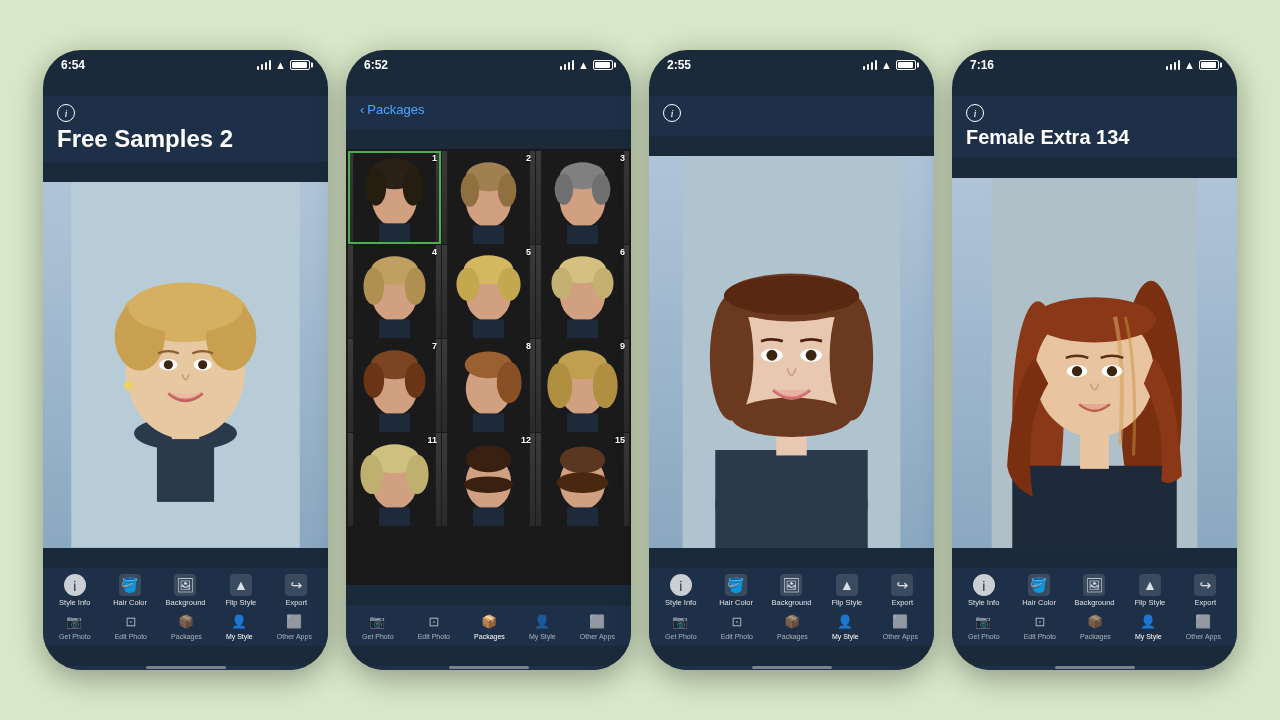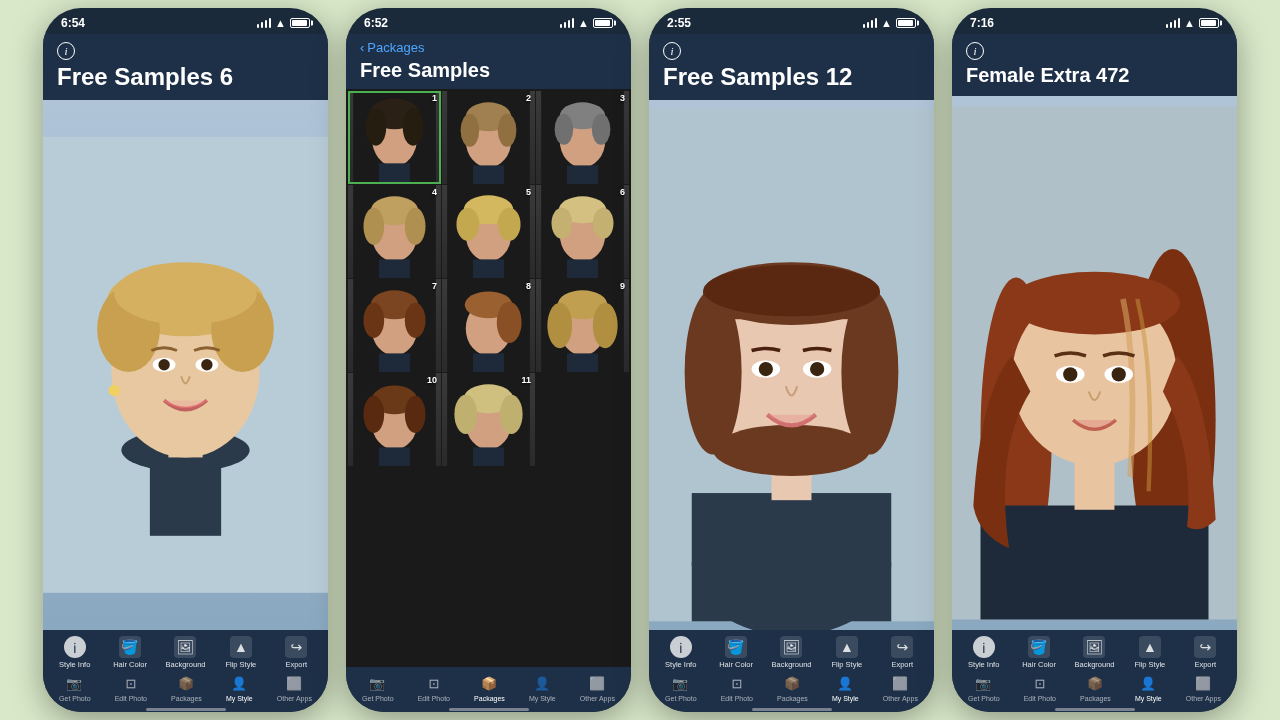--- a/index.html
+++ b/index.html
@@ -17,28 +17,29 @@
 
     .phones-container {
       display: flex;
       gap: 18px;
       align-items: center;
       padding: 20px;
     }
 
     .phone {
       width: 285px;
-      height: 704px;
+      height: 620px;
       background: #1a2a3a;
       border-radius: 38px;
       overflow: hidden;
       position: relative;
       box-shadow: 0 8px 32px rgba(0,0,0,0.35);
       display: flex;
       flex-direction: column;
+      gap: 20px;
     }
 
     
     .status-bar {
       display: flex;
       justify-content: space-between;
       align-items: center;
       padding: 8px 18px 4px;
       color: white;
       font-size: 12px;
@@ -312,21 +313,21 @@
           <span style="width:2px;height:10px;"></span>
         </div>
         <span class="wifi-icon">▲</span>
         <div class="battery-icon">
             <div class="battery-fill"></div>
           </div>
       </div>
     </div>
     <div class="app-header">
       <div class="info-icon">i</div>
-      <div class="page-title">Free Samples 6</div>
+      <div class="page-title">Free Samples 2</div>
     </div>
     <div class="main-content">
       <div class="portrait-placeholder">
 
         <svg viewBox="0 0 200 320" width="100%" height="100%" xmlns="http://www.w3.org/2000/svg">
 
           <rect width="200" height="320" fill="#b8ccd8"></rect>
 
           <rect x="75" y="220" width="50" height="60" fill="#2a3a4a"></rect>
           <ellipse cx="100" cy="220" rx="45" ry="15" fill="#2a3a4a"></ellipse>
@@ -422,21 +423,20 @@
         <div class="battery-icon">
             <div class="battery-fill"></div>
           </div>
       </div>
     </div>
     <div class="packages-header">
       <div class="back-link">
         <span>‹</span>
         <span>Packages</span>
       </div>
-      <div class="page-title" style="font-size:20px;">Free Samples</div>
     </div>
     <div class="grid-container">
       <div class="hair-grid">
 
         <div class="grid-item selected">
           <div class="grid-portrait">
             <svg viewBox="0 0 80 90" width="100%" height="100%">
               <rect width="80" height="90" fill="#1a1a1a"></rect>
               <ellipse cx="40" cy="45" rx="22" ry="28" fill="#d0a080"></ellipse>
               <ellipse cx="40" cy="22" rx="24" ry="15" fill="#2a2015"></ellipse>
@@ -551,42 +551,53 @@
             </svg>
           </div>
           <span class="grid-item-number">9</span>
         </div>
 
         <div class="grid-item">
           <div class="grid-portrait">
             <svg viewBox="0 0 80 90" width="100%" height="100%">
               <rect width="80" height="90" fill="#1a1a1a"></rect>
               <ellipse cx="40" cy="48" rx="22" ry="26" fill="#d0a080"></ellipse>
-              <ellipse cx="40" cy="26" rx="22" ry="14" fill="#6a3a18"></ellipse>
-              <ellipse cx="20" cy="40" rx="10" ry="18" fill="#5a2a10"></ellipse>
-              <ellipse cx="60" cy="40" rx="10" ry="18" fill="#5a2a10"></ellipse>
-              <rect x="25" y="72" width="30" height="18" fill="#1e2a3a"></rect>
-            </svg>
-          </div>
-          <span class="grid-item-number">10</span>
-        </div>
-        <div class="grid-item">
-          <div class="grid-portrait">
-            <svg viewBox="0 0 80 90" width="100%" height="100%">
-              <rect width="80" height="90" fill="#1a1a1a"></rect>
-              <ellipse cx="40" cy="48" rx="22" ry="26" fill="#d0a080"></ellipse>
               <ellipse cx="40" cy="25" rx="24" ry="14" fill="#d0c080"></ellipse>
               <ellipse cx="18" cy="40" rx="11" ry="19" fill="#c0b070"></ellipse>
               <ellipse cx="62" cy="40" rx="11" ry="19" fill="#c0b070"></ellipse>
               <rect x="25" y="72" width="30" height="18" fill="#1e2a3a"></rect>
             </svg>
           </div>
           <span class="grid-item-number">11</span>
         </div>
-
+        <div class="grid-item">
+          <div class="grid-portrait">
+            <svg viewBox="0 0 80 90" width="100%" height="100%">
+              <rect width="80" height="90" fill="#1a1a1a"></rect>
+              <ellipse cx="40" cy="48" rx="22" ry="26" fill="#d0a080"></ellipse>
+              <ellipse cx="40" cy="25" rx="22" ry="13" fill="#3a2010"></ellipse>
+              <ellipse cx="40" cy="50" rx="24" ry="8" fill="#3a2010"></ellipse>
+              <rect x="25" y="72" width="30" height="18" fill="#1e2a3a"></rect>
+            </svg>
+          </div>
+          <span class="grid-item-number">12</span>
+        </div>
+
+        <div class="grid-item">
+          <div class="grid-portrait">
+            <svg viewBox="0 0 80 90" width="100%" height="100%">
+              <rect width="80" height="90" fill="#1a1a1a"></rect>
+              <ellipse cx="40" cy="48" rx="22" ry="26" fill="#d0a080"></ellipse>
+              <ellipse cx="40" cy="26" rx="22" ry="13" fill="#5a3820"></ellipse>
+              <ellipse cx="40" cy="48" rx="25" ry="10" fill="#4a2810"></ellipse>
+              <rect x="25" y="72" width="30" height="18" fill="#1e2a3a"></rect>
+            </svg>
+          </div>
+          <span class="grid-item-number">15</span>
+        </div>
       </div>
     </div>
     <div class="toolbar">
       <div class="tab-row">
         <div class="tab-btn">
           <div class="tab-icon">📷</div>
           <span>Get Photo</span>
         </div>
         <div class="tab-btn">
           <div class="tab-icon">⊡</div>
@@ -622,21 +633,20 @@
           <span style="width:2px;height:10px;"></span>
         </div>
         <span class="wifi-icon">▲</span>
         <div class="battery-icon">
             <div class="battery-fill"></div>
           </div>
       </div>
     </div>
     <div class="app-header">
       <div class="info-icon">i</div>
-      <div class="page-title">Free Samples 12</div>
     </div>
     <div class="main-content">
       <div class="portrait-placeholder">
 
         <svg viewBox="0 0 200 360" width="100%" height="100%" xmlns="http://www.w3.org/2000/svg">
           <rect width="200" height="360" fill="#b0c4d0"></rect>
 
           <ellipse cx="100" cy="320" rx="70" ry="50" fill="#2a3a4a"></ellipse>
           <rect x="30" y="270" width="140" height="90" fill="#2a3a4a"></rect>
 
@@ -731,21 +741,21 @@
           <span style="width:2px;height:10px;"></span>
         </div>
         <span class="wifi-icon">▲</span>
         <div class="battery-icon">
             <div class="battery-fill"></div>
           </div>
       </div>
     </div>
     <div class="app-header">
       <div class="info-icon">i</div>
-      <div class="page-title" style="font-size:20px;">Female Extra 472</div>
+      <div class="page-title" style="font-size:20px;">Female Extra 134</div>
     </div>
     <div class="main-content">
       <div class="portrait-placeholder">
 
         <svg viewBox="0 0 200 360" width="100%" height="100%" xmlns="http://www.w3.org/2000/svg">
           <rect width="200" height="360" fill="#b0c0c8"></rect>
 
           <ellipse cx="155" cy="220" rx="30" ry="120" fill="#7a3010"></ellipse>
           <ellipse cx="45" cy="230" rx="25" ry="110" fill="#8a3818"></ellipse>
 

